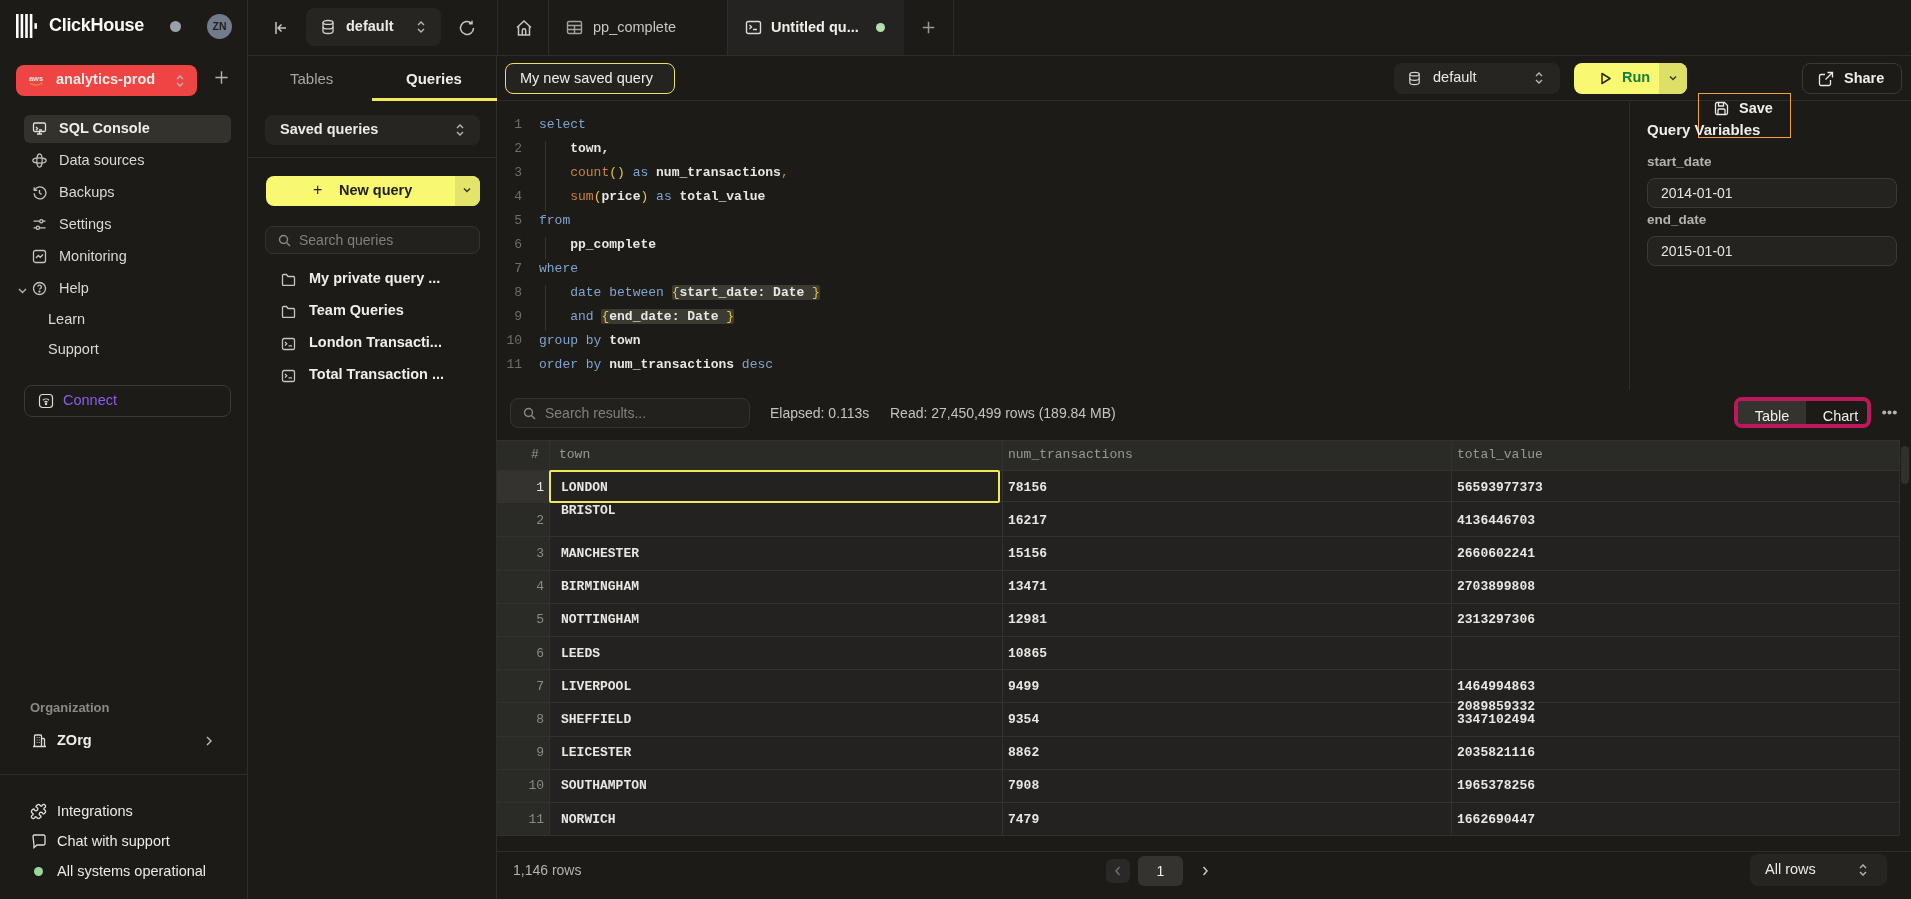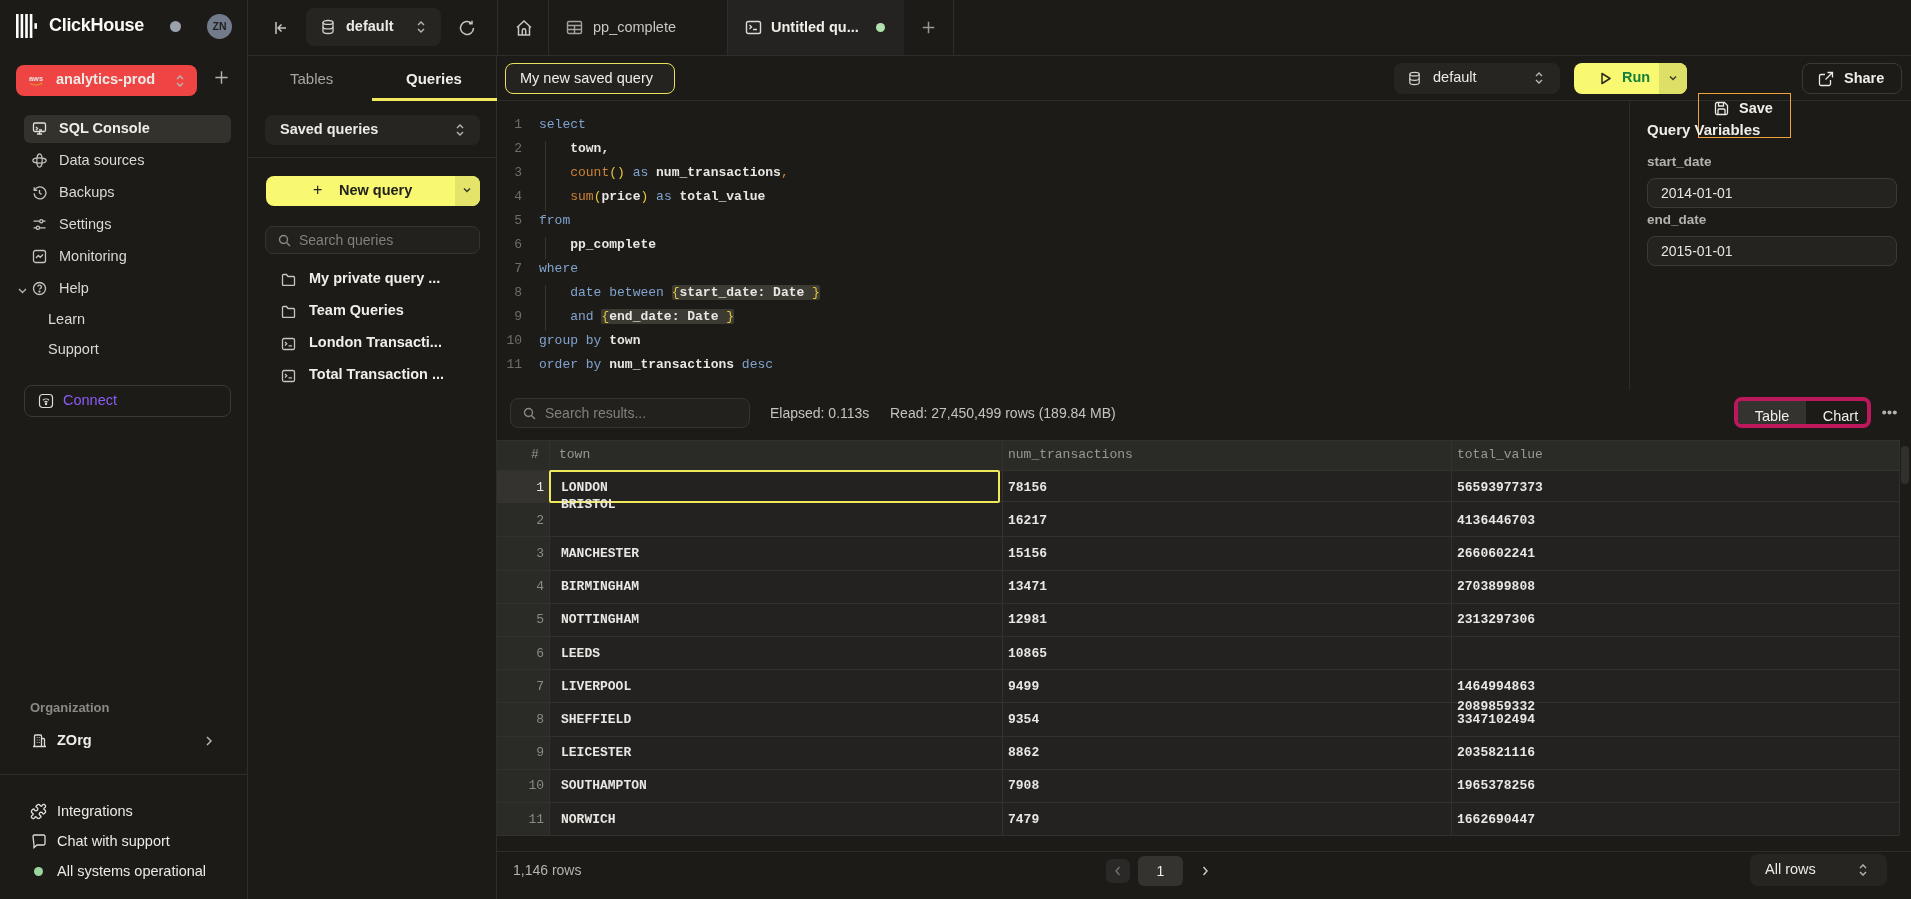--- a/index.html
+++ b/index.html
@@ -383,21 +383,21 @@
   <div class="abs" style="left:1402px; top:50px; width:1px; height:395px; background:#32312d;"></div>
 
   <div class="abs" style="left:52px; top:80px; width:451px; height:33px; border:2px solid #efe95a; border-radius:2px;"></div>
 
   <div id="rows">
       <div class="rn" style="top:89.6px; color:#e9e7e3;">1</div>
       <div class="td" style="left:64px; top:89.6px;">LONDON</div>
       <div class="td" style="left:511px; top:89.6px;">78156</div>
       <div class="td" style="left:960px; top:89.6px;">56593977373</div>
       <div class="rn" style="top:122.8px; ">2</div>
-      <div class="td" style="left:64px; top:107px;">BRISTOL</div>
+      <div class="td" style="left:64px; top:113px;">BRISTOL</div>
       <div class="td" style="left:511px; top:122.8px;">16217</div>
       <div class="td" style="left:960px; top:122.8px;">4136446703</div>
       <div class="rn" style="top:156px; ">3</div>
       <div class="td" style="left:64px; top:156px;">MANCHESTER</div>
       <div class="td" style="left:511px; top:156px;">15156</div>
       <div class="td" style="left:960px; top:156px;">2660602241</div>
       <div class="rn" style="top:189.20000000000002px; ">4</div>
       <div class="td" style="left:64px; top:189.20000000000002px;">BIRMINGHAM</div>
       <div class="td" style="left:511px; top:189.20000000000002px;">13471</div>
       <div class="td" style="left:960px; top:189.20000000000002px;">2703899808</div>

